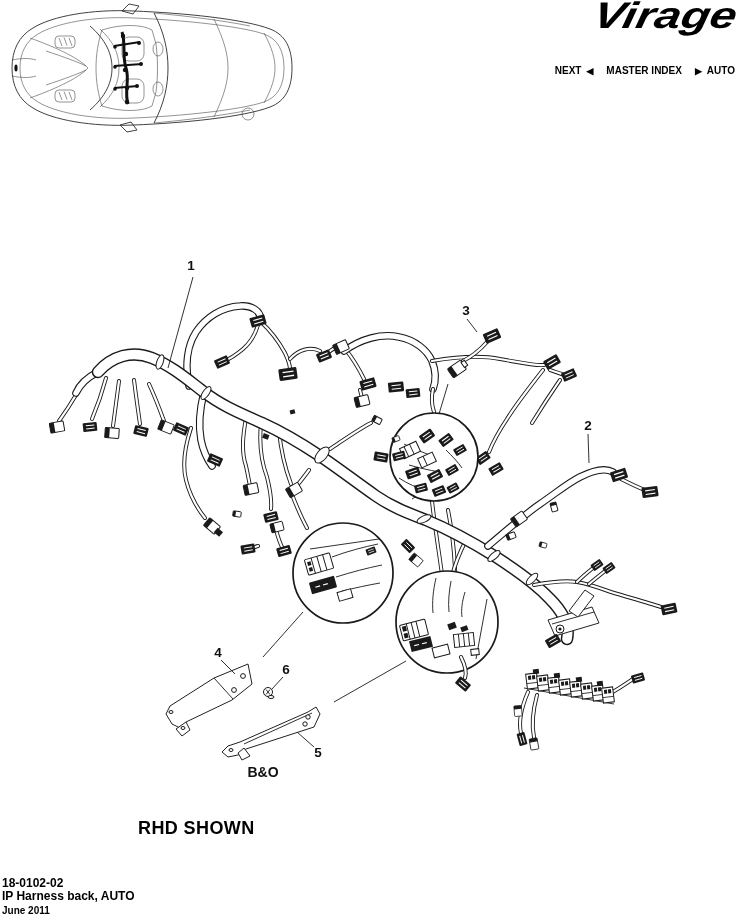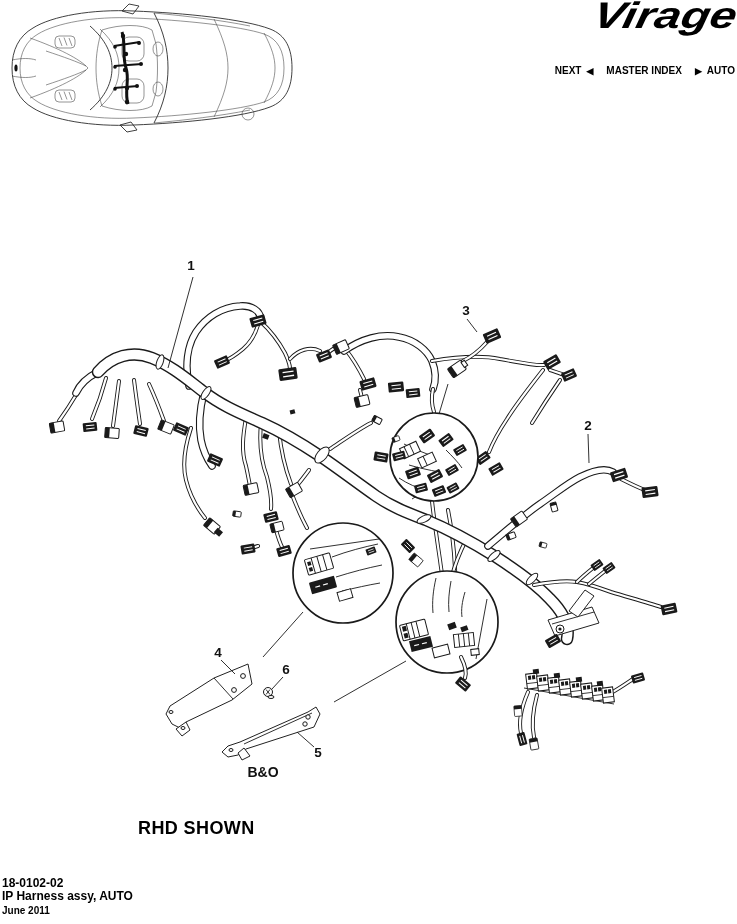--- a/index.html
+++ b/index.html
@@ -448,15 +448,15 @@
     </span>
     <span class="nav-item">
       <span class="arrow">▶</span>
       <span>AUTO</span>
     </span>
   </div>
 
   <div class="variant-note">RHD SHOWN</div>
 
   <div class="doc-number">18-0102-02</div>
-  <div class="part-name">IP Harness assy, AUTO</div>
+  <div class="part-name">IP Harness back, AUTO</div>
   <div class="doc-date">June 2011</div>
 </div>
 
 </body></html>

